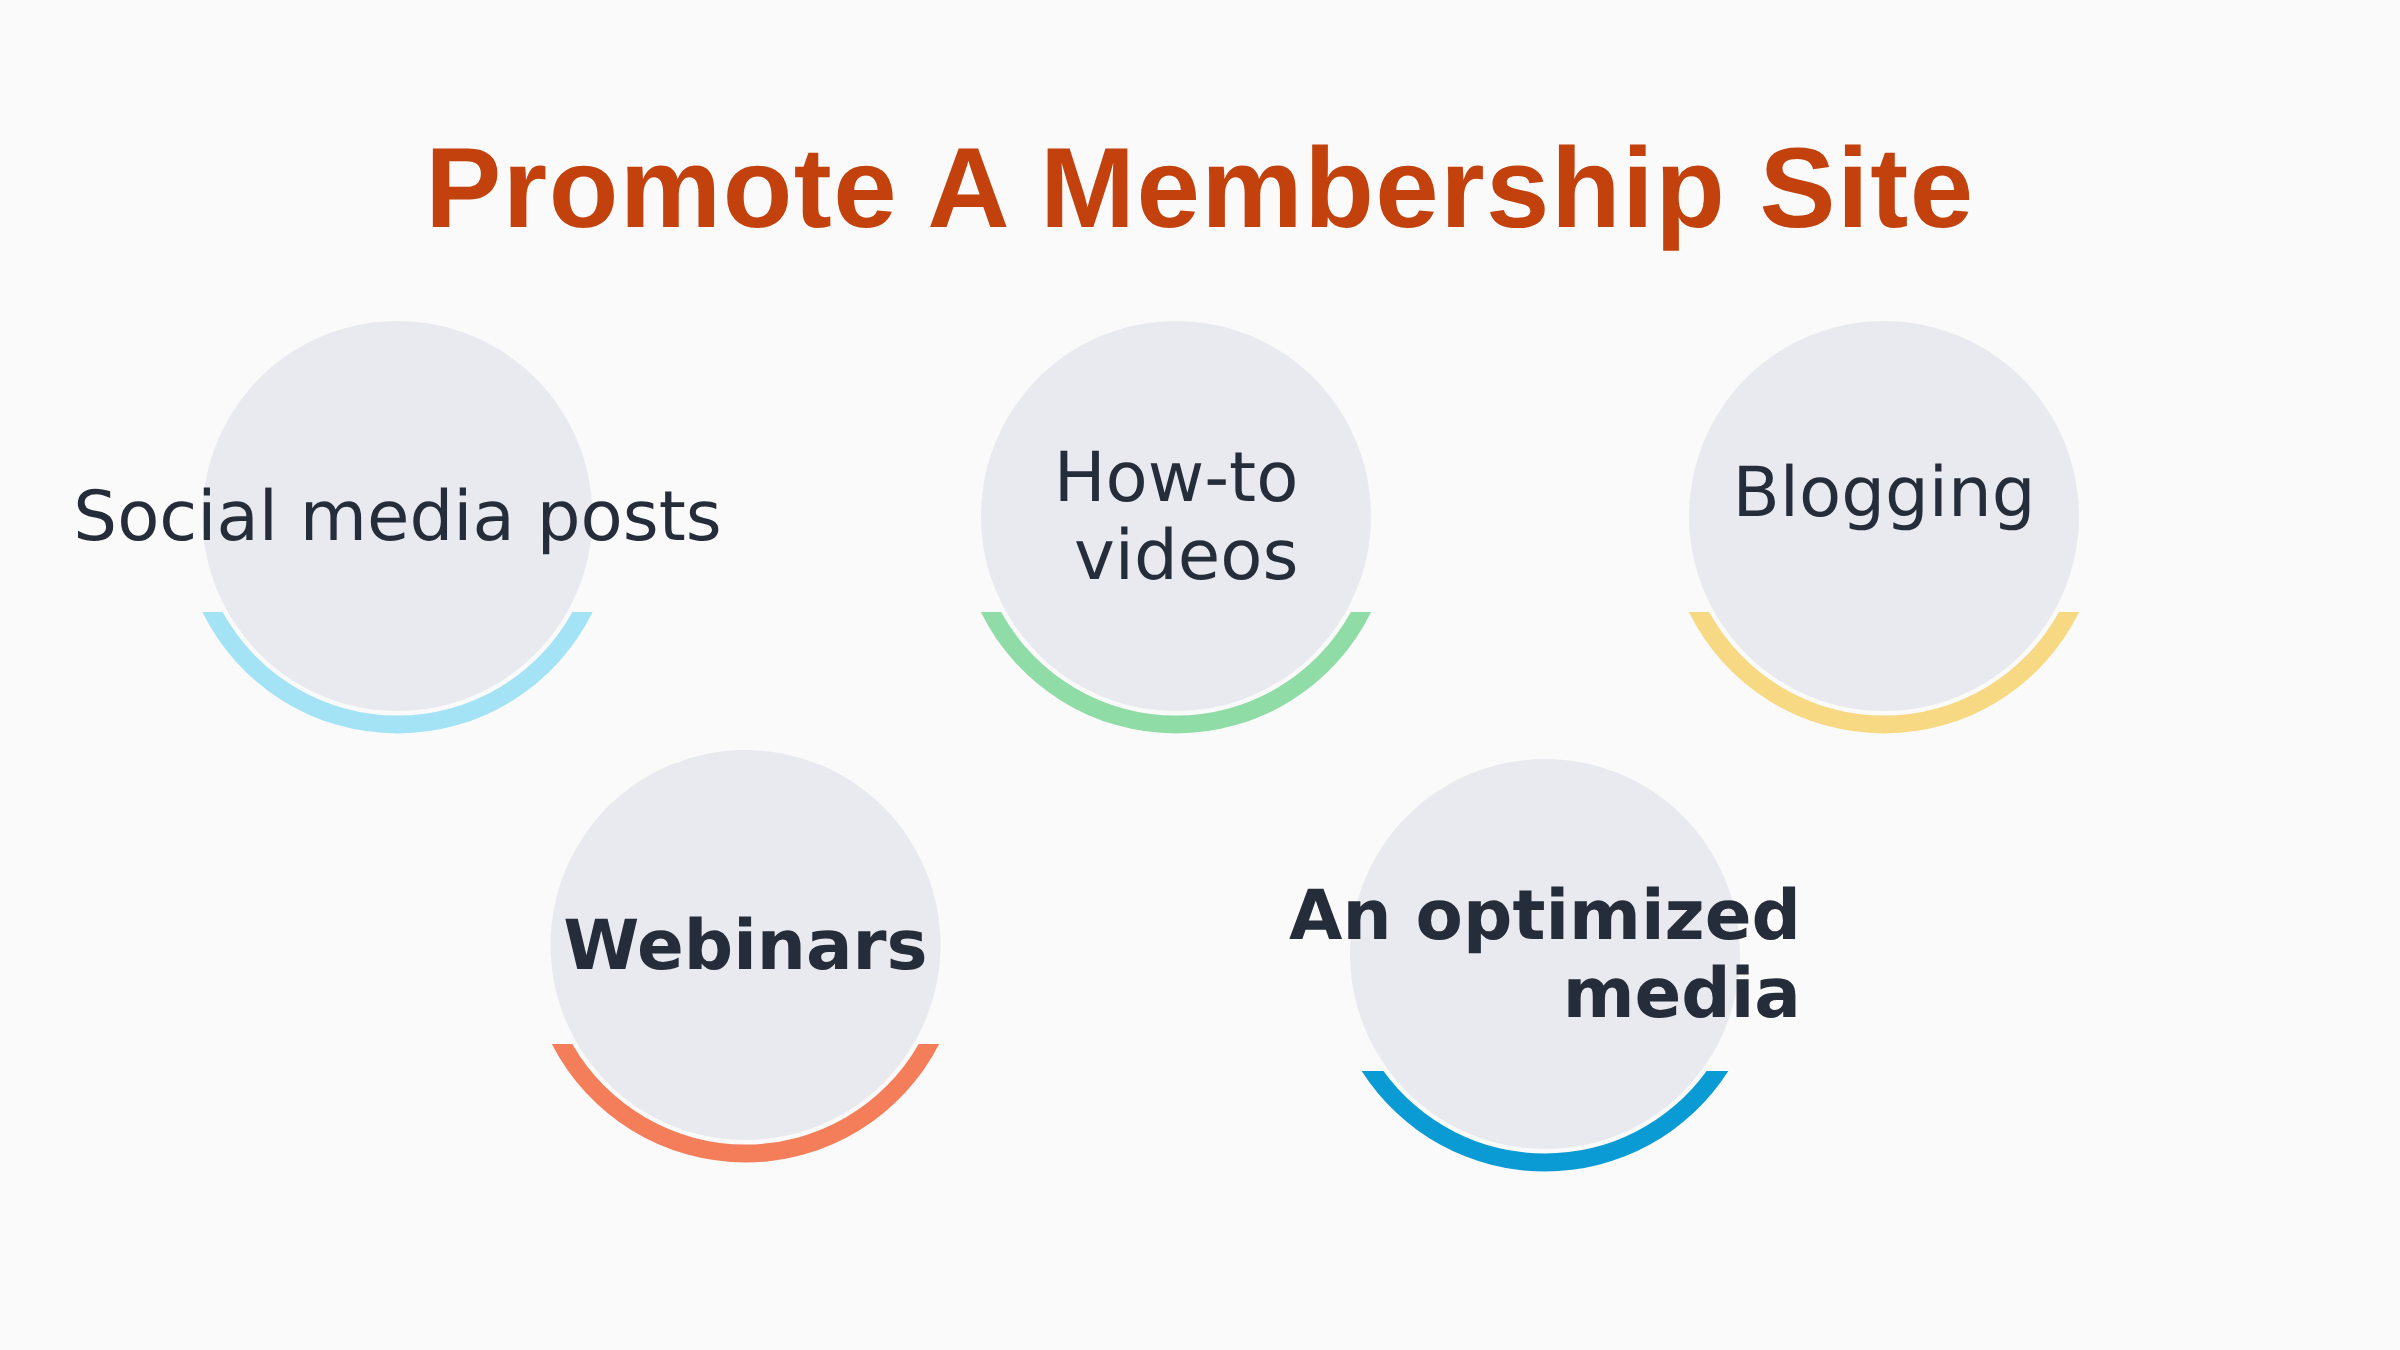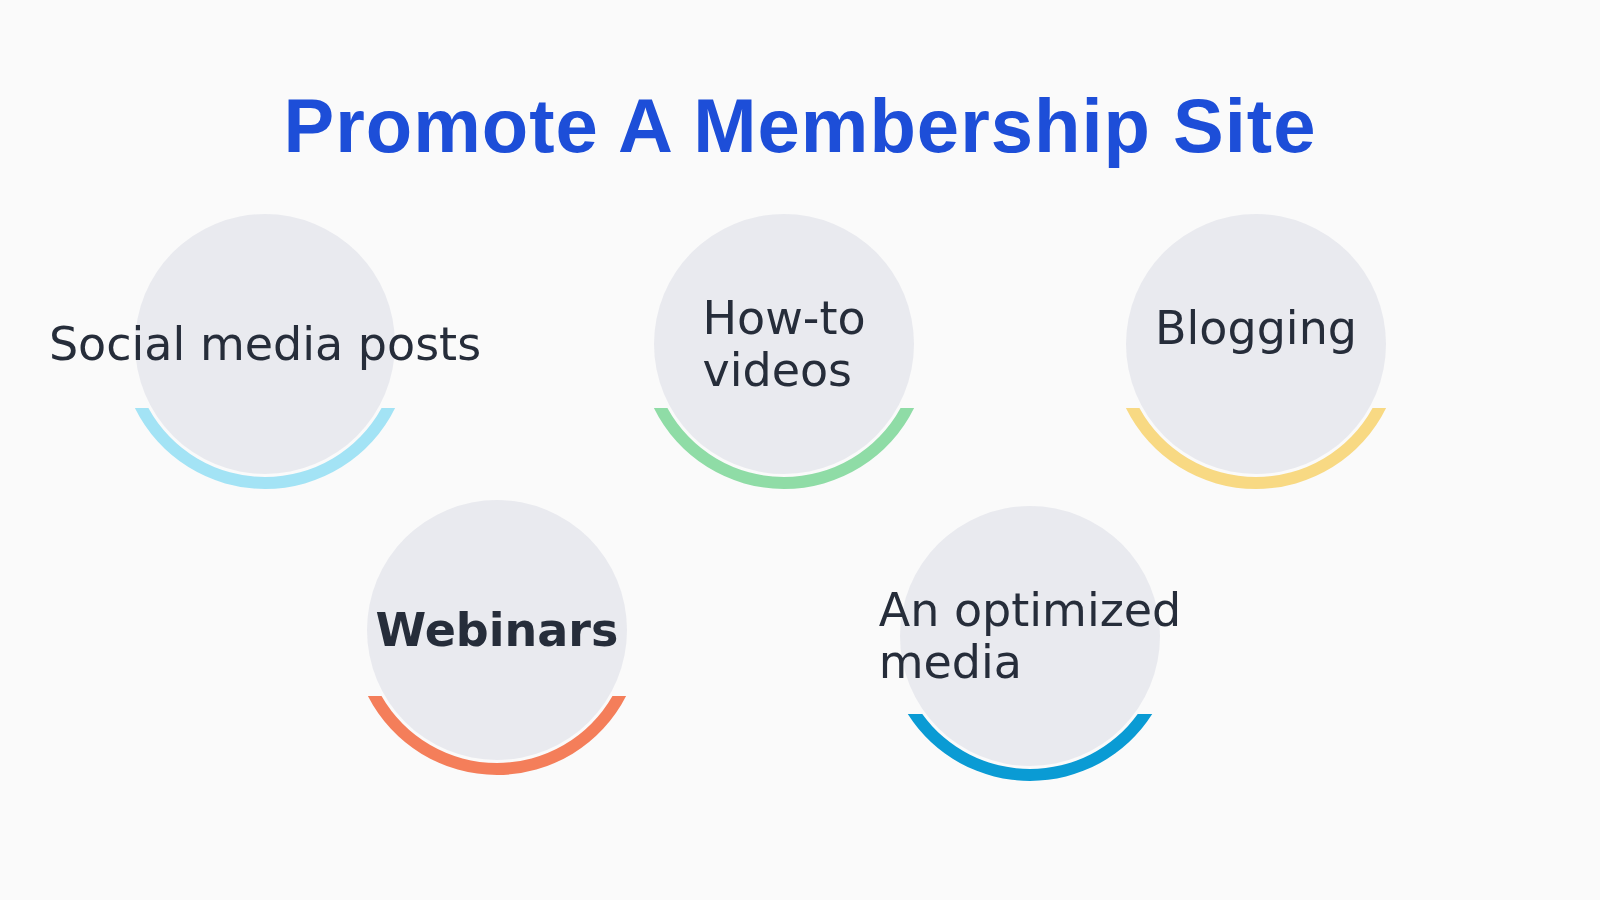--- a/index.html
+++ b/index.html
@@ -1,19 +1,19 @@
 <!DOCTYPE html>
 <html><head>
 <meta charset="utf-8">
 <style>
   html,body{margin:0;padding:0;}
   body{width:1600px;height:900px;background:#fafafa;position:relative;overflow:hidden;font-family:"Liberation Sans","DejaVu Sans",sans-serif;}
-  .title{position:absolute;left:0;top:82px;width:1600px;text-align:center;font-size:76px;font-weight:bold;color:#1d4ed8;letter-spacing:1px;}
+  .title{position:absolute;left:0;top:82px;width:1600px;text-align:center;font-size:76px;font-weight:bold;color:#c2410c;letter-spacing:1px;}
   svg.diagram{position:absolute;left:0;top:0;}
-  .label{position:absolute;transform:translate(-50%,-50%);text-align:left;font-size:46px;line-height:52px;color:#262d3a;white-space:nowrap;font-family:"DejaVu Sans",sans-serif;}
+  .label{position:absolute;transform:translate(-50%,-50%);text-align:right;font-size:46px;line-height:52px;color:#262d3a;white-space:nowrap;font-family:"DejaVu Sans",sans-serif;}
 </style>
 </head>
 <body>
 
 <div class="title">Promote A Membership Site</div>
 
 <svg class="diagram" width="1600" height="900">
   <g id="nodes-layer">
       <g>
         <path d="M 134.88850934679135 408 A 145 145 0 0 0 395.11149065320865 408 L 381.5890217816412 408 A 133 133 0 0 1 148.41097821835882 408 Z" fill="#a3e3f5"></path>
@@ -45,17 +45,17 @@
     <div class="label" style="left: 784px; top: 344px;">
       <div>How-to</div>
       <div>videos</div>
     </div>
     <div class="label" style="left: 1256px; top: 328px;">
       <div>Blogging</div>
     </div>
     <div class="label" style="left: 497px; top: 630px; font-weight: bold;">
       <div>Webinars</div>
     </div>
-    <div class="label" style="left: 1030px; top: 636px;">
+    <div class="label" style="left: 1030px; top: 636px; font-weight: bold;">
       <div>An optimized</div>
       <div>media</div>
     </div>
   </div>
 
 </body></html>

